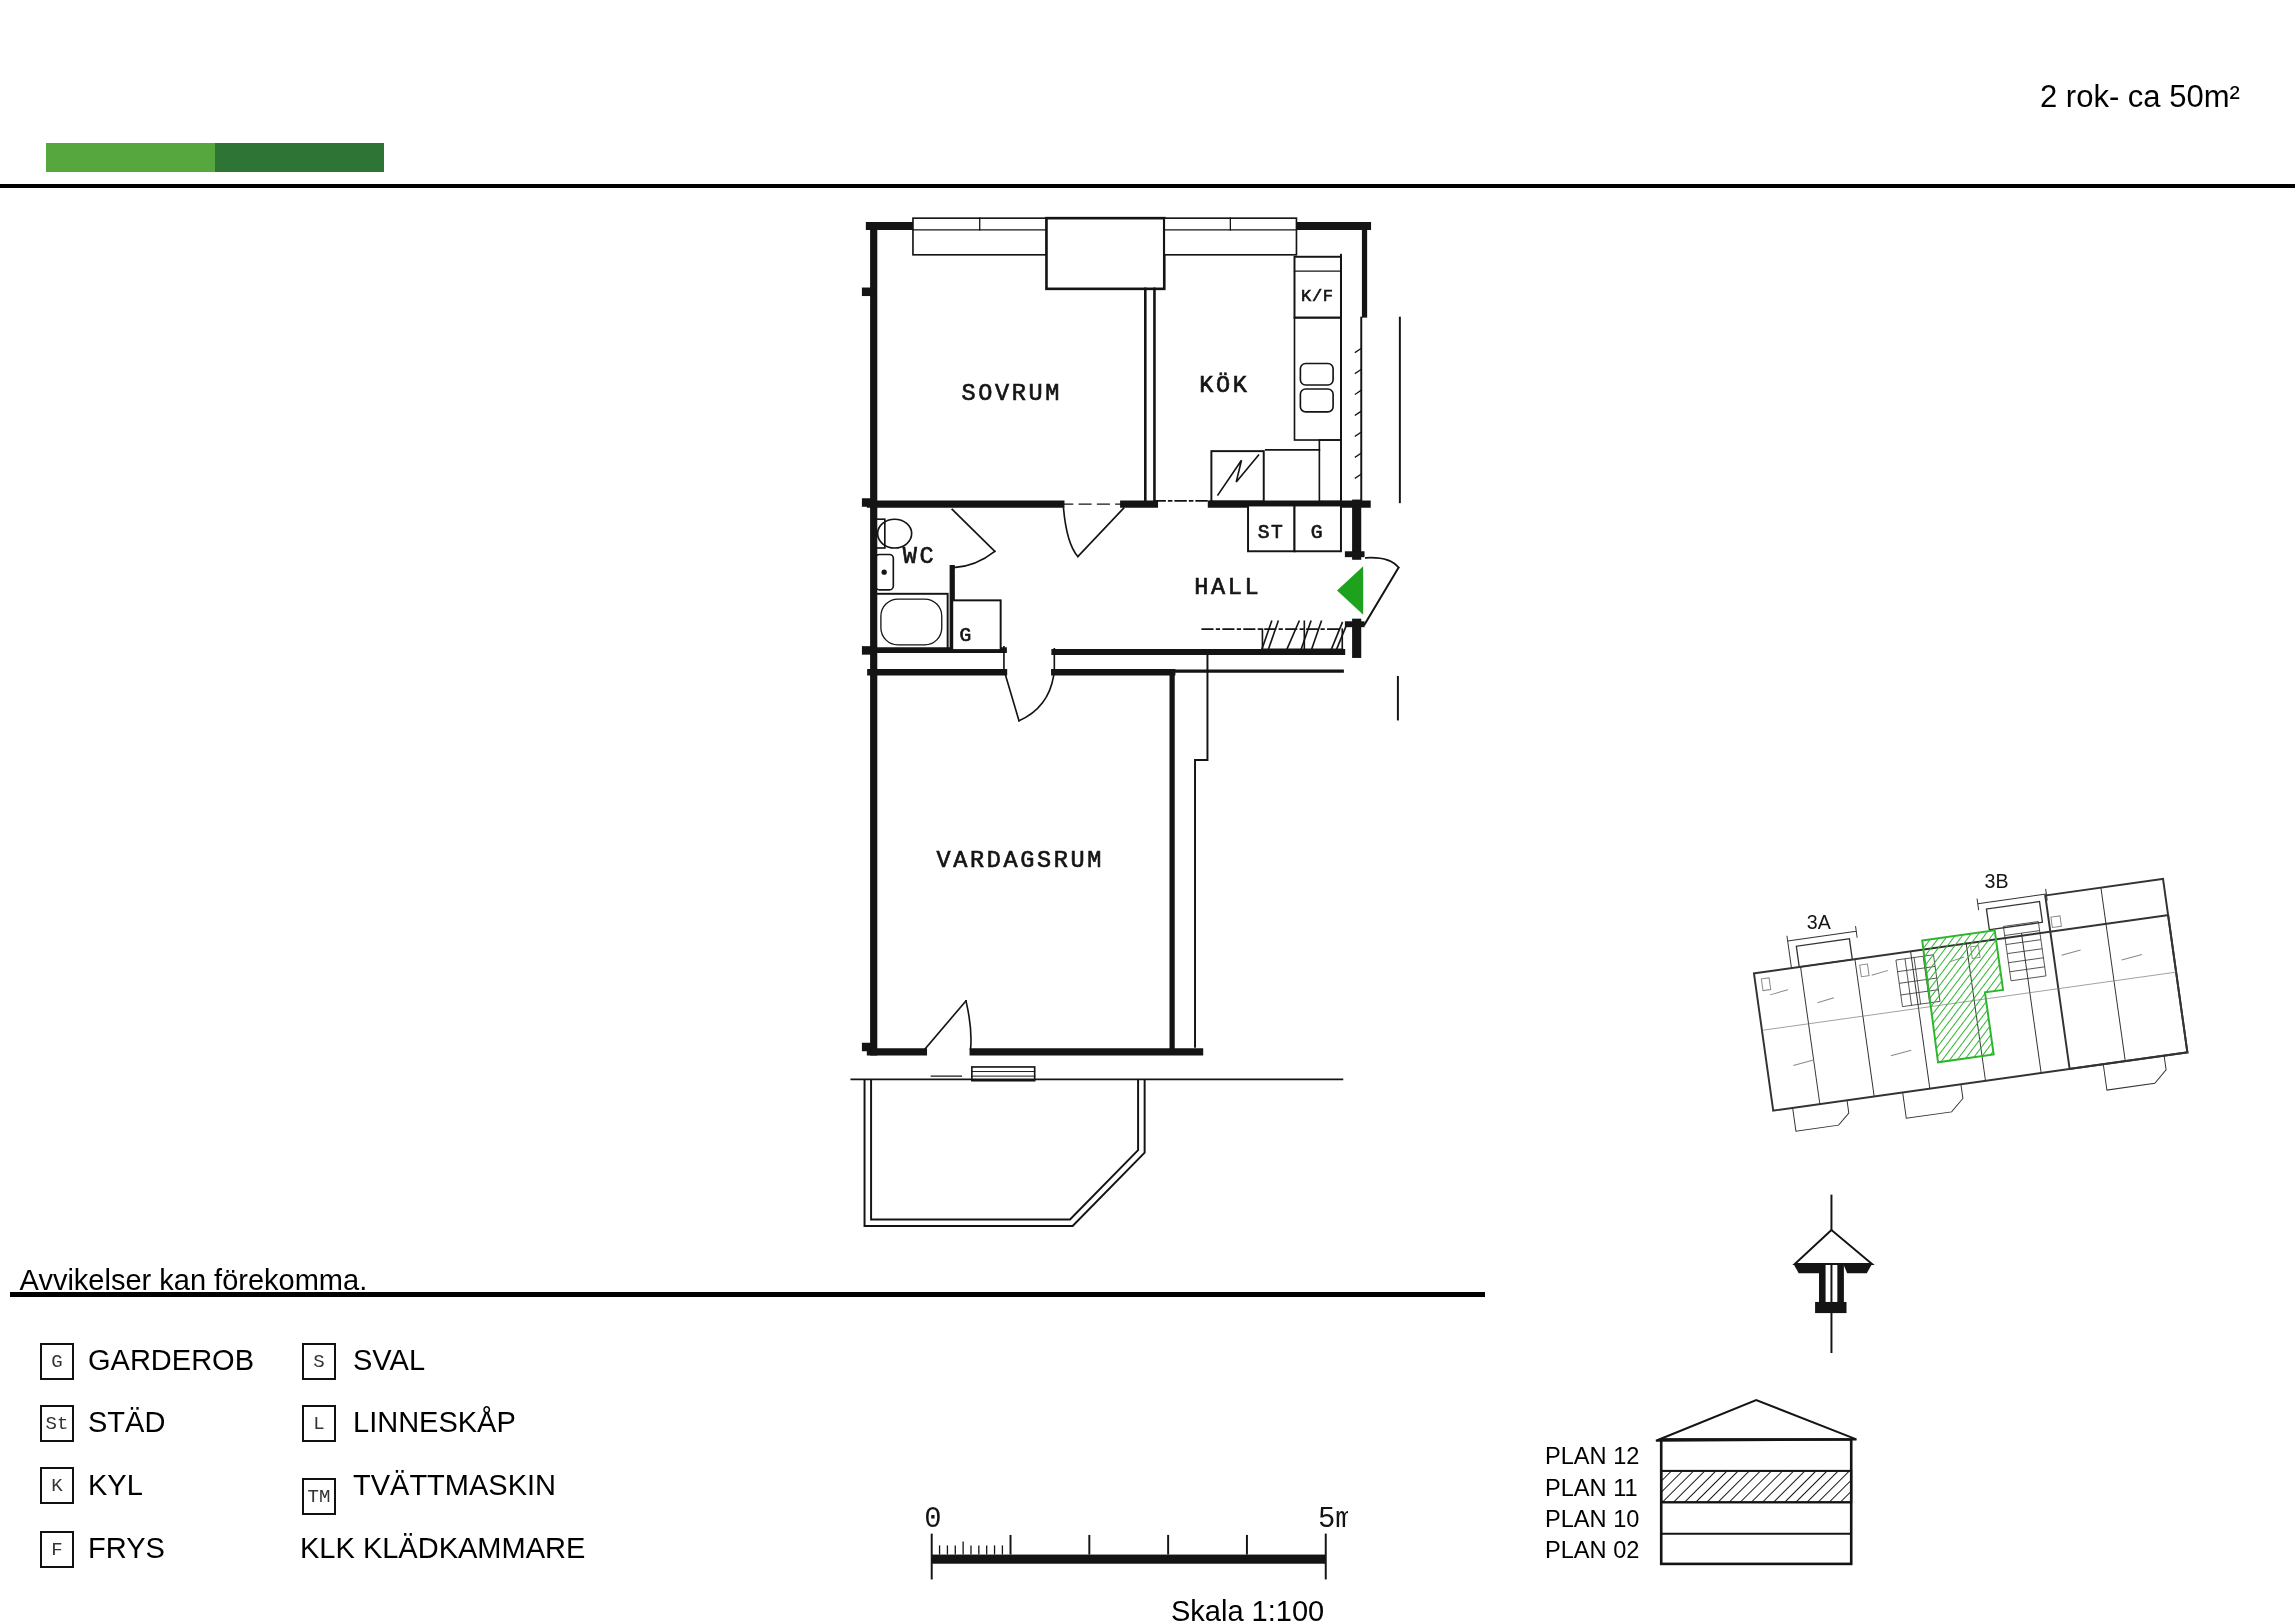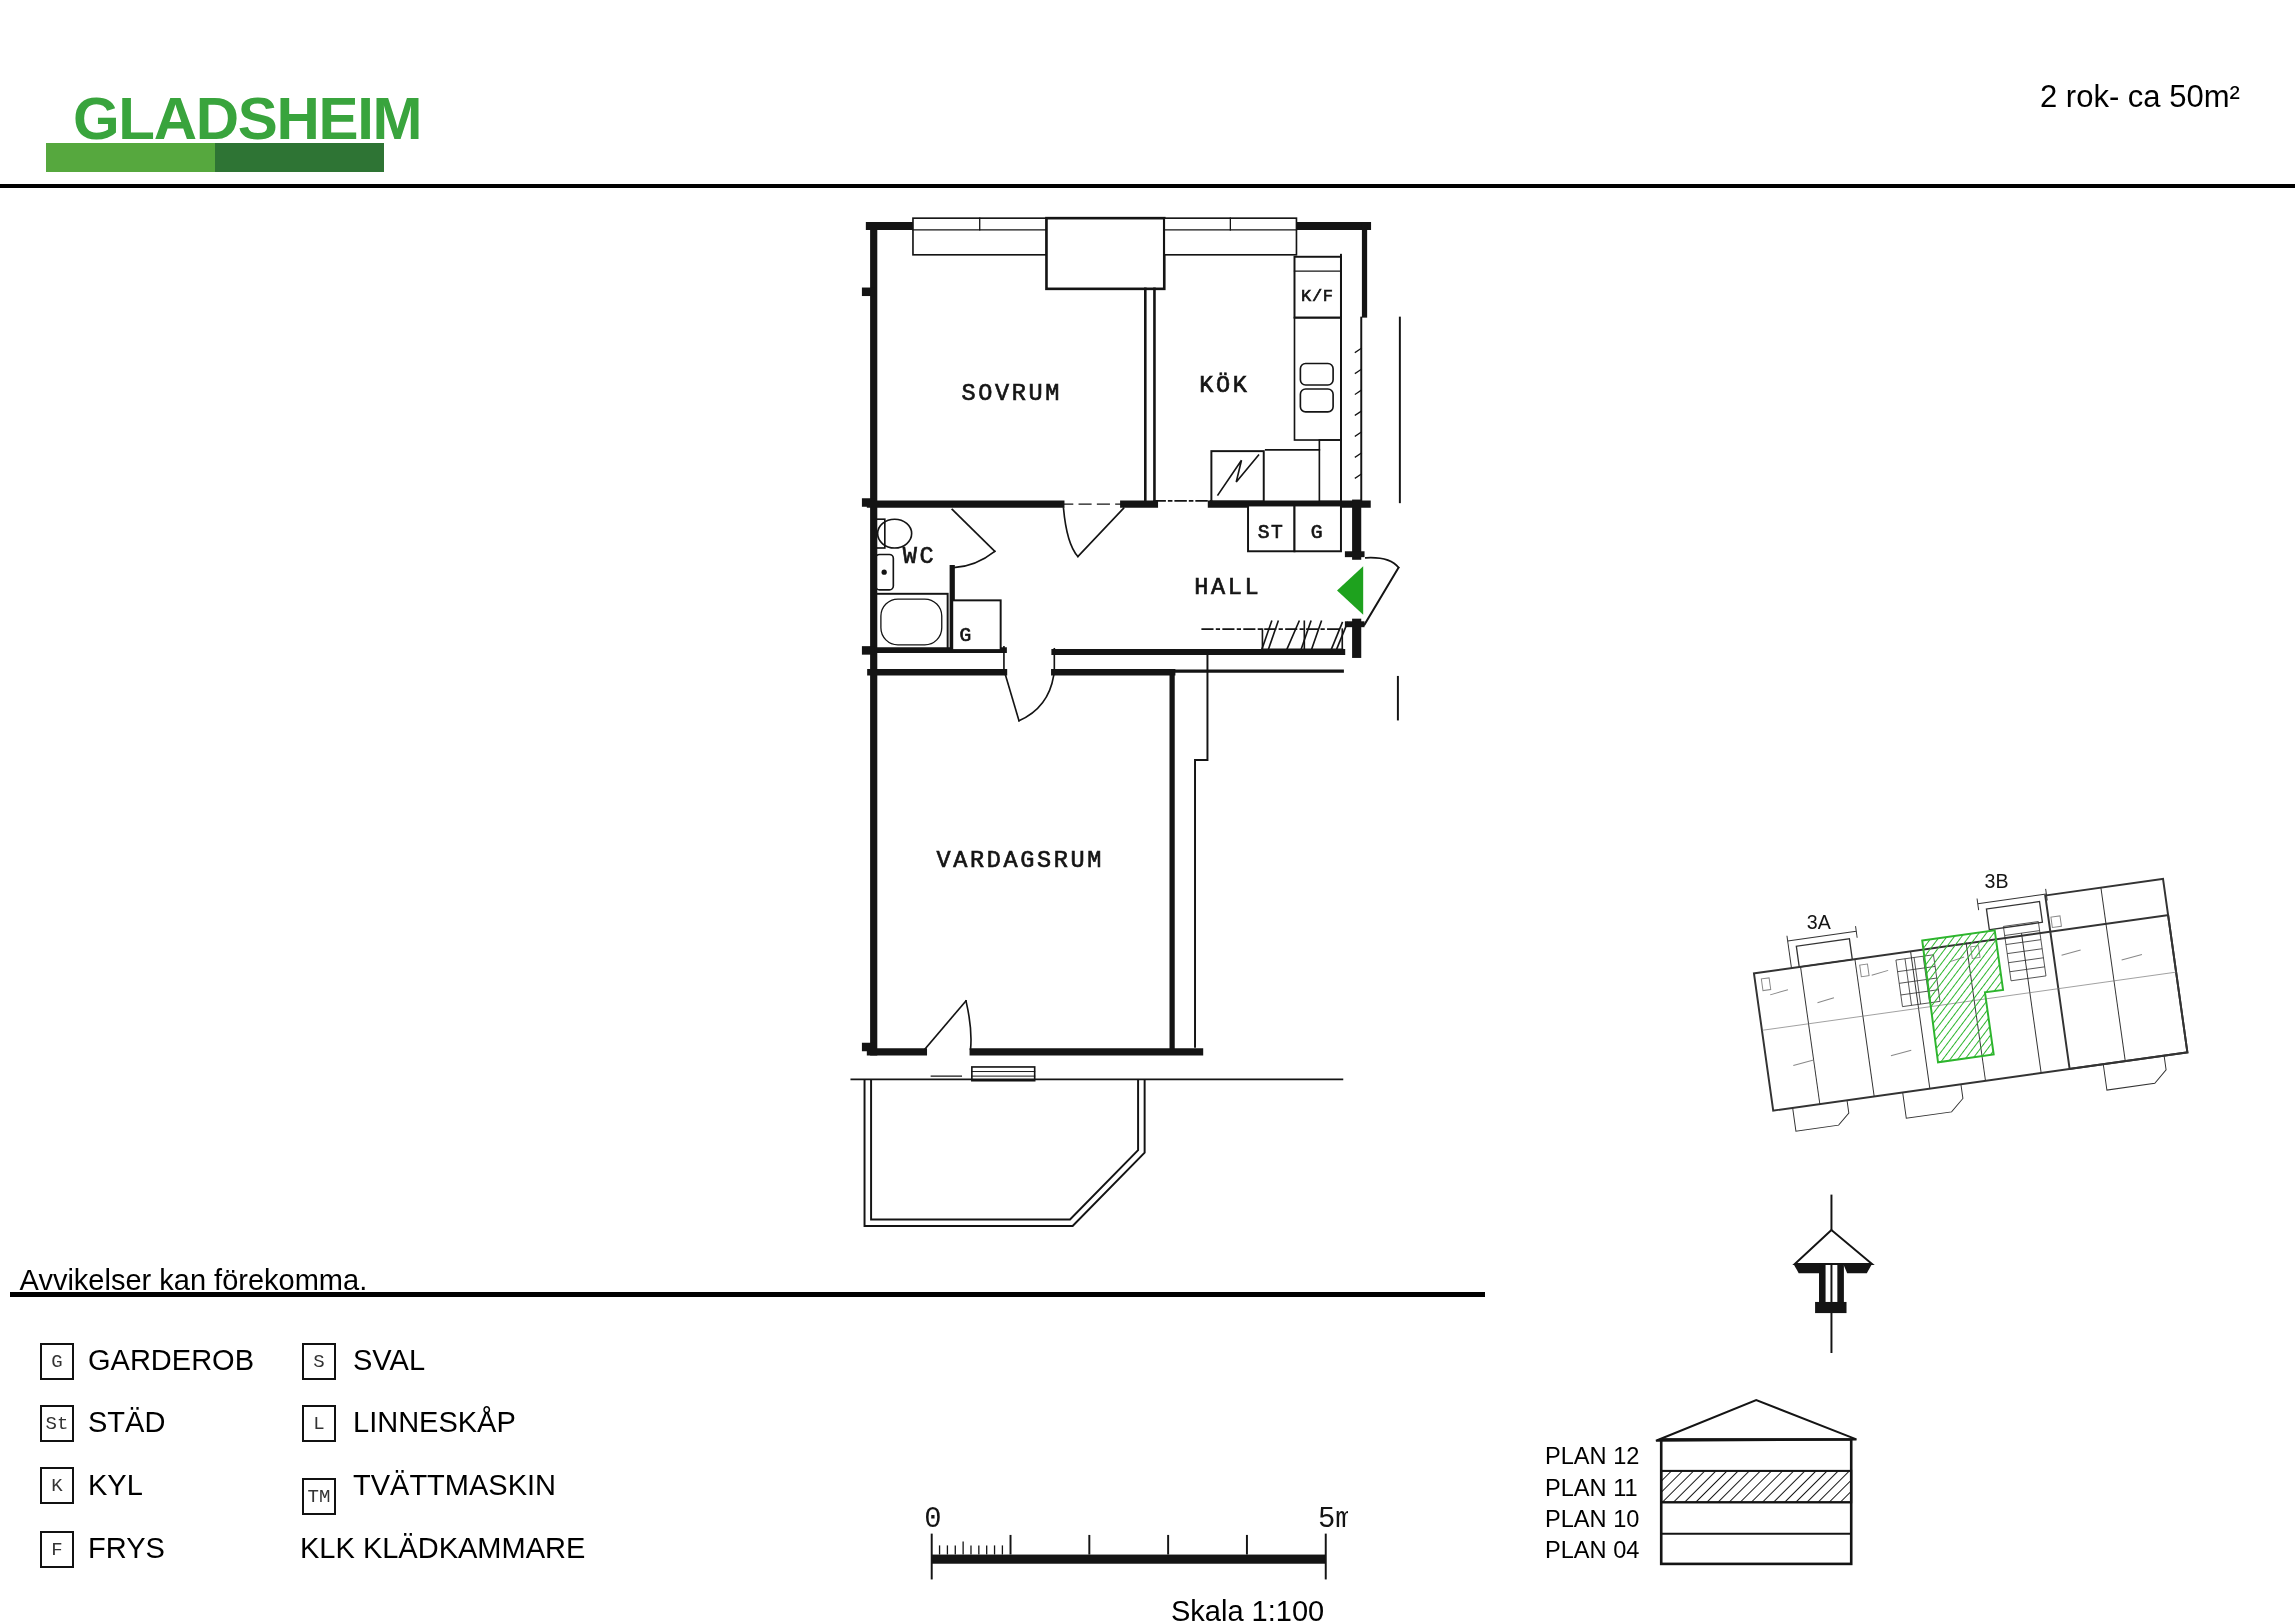--- a/index.html
+++ b/index.html
@@ -26,21 +26,20 @@
   .disclaimer{font-size:29px;}
   .planlbl{font-size:23.6px;}
   .skala{font-size:29px;}
   .sitelbl{font-size:30px;font-family:"Liberation Sans",sans-serif;color:#222;}
 </style>
 </head>
 <body>
 
 <div class="page">
 
-  <div class="abs logo-text" style="left: 73px; top: 89px; color: rgb(57, 164, 61);" dummy="GLADSHEIM">GLADSHEIM</div>
   <div class="abs logo-bar" style="left:46px;top:143px;width:338px;">
     <div class="half" style="width: 169px; background: rgb(86, 168, 62);" title="#56a83e"></div>
     <div class="half" style="width: 169px; background: rgb(46, 116, 52);" title="#2e7434"></div>
   </div>
 
 
   <div class="abs hdr-size" style="left:2040px;top:79px;text-align:center;">2 rok- ca 50m²</div>
 
   <div class="abs rule" style="left:0;top:184px;width:2295px;height:3.9px;"></div>
 
@@ -327,21 +326,21 @@
       <line x1="1532" y1="2362" x2="1532" y2="2376" stroke-width="2"></line>
     </g>
     <text x="1426" y="2334" text-anchor="middle" style="font-size:44px;">0</text>
     <text x="2014" y="2334" text-anchor="start" style="font-size:44px;">5m</text>
   </svg>
   <div class="abs skala" style="left:1171px;top:1595px;">Skala 1:100</div>
 
   <div class="abs planlbl" style="left:1545px;top:1443px;">PLAN 12</div>
   <div class="abs planlbl" style="left:1545px;top:1475px;">PLAN 11</div>
   <div class="abs planlbl" style="left:1545px;top:1506px;">PLAN 10</div>
-  <div class="abs planlbl" style="left:1545px;top:1537px;">PLAN 04</div>
+  <div class="abs planlbl" style="left:1545px;top:1537px;">PLAN 02</div>
 
   <svg class="abs" style="left:1635px;top:1387px;" width="249" height="190" viewBox="2500 2120 380 290">
     <defs>
       <pattern id="blackHatch" width="12" height="12" patternUnits="userSpaceOnUse" patternTransform="rotate(45)">
         <line x1="0" y1="0" x2="0" y2="12" stroke="#141414" stroke-width="3"></line>
       </pattern>
     </defs>
     <g stroke="#141414" fill="none">
       <polygon points="2532,2202 2685,2140 2838,2200" stroke-width="3"></polygon>
       <rect x="2540" y="2200" width="290" height="190" stroke-width="4"></rect>

